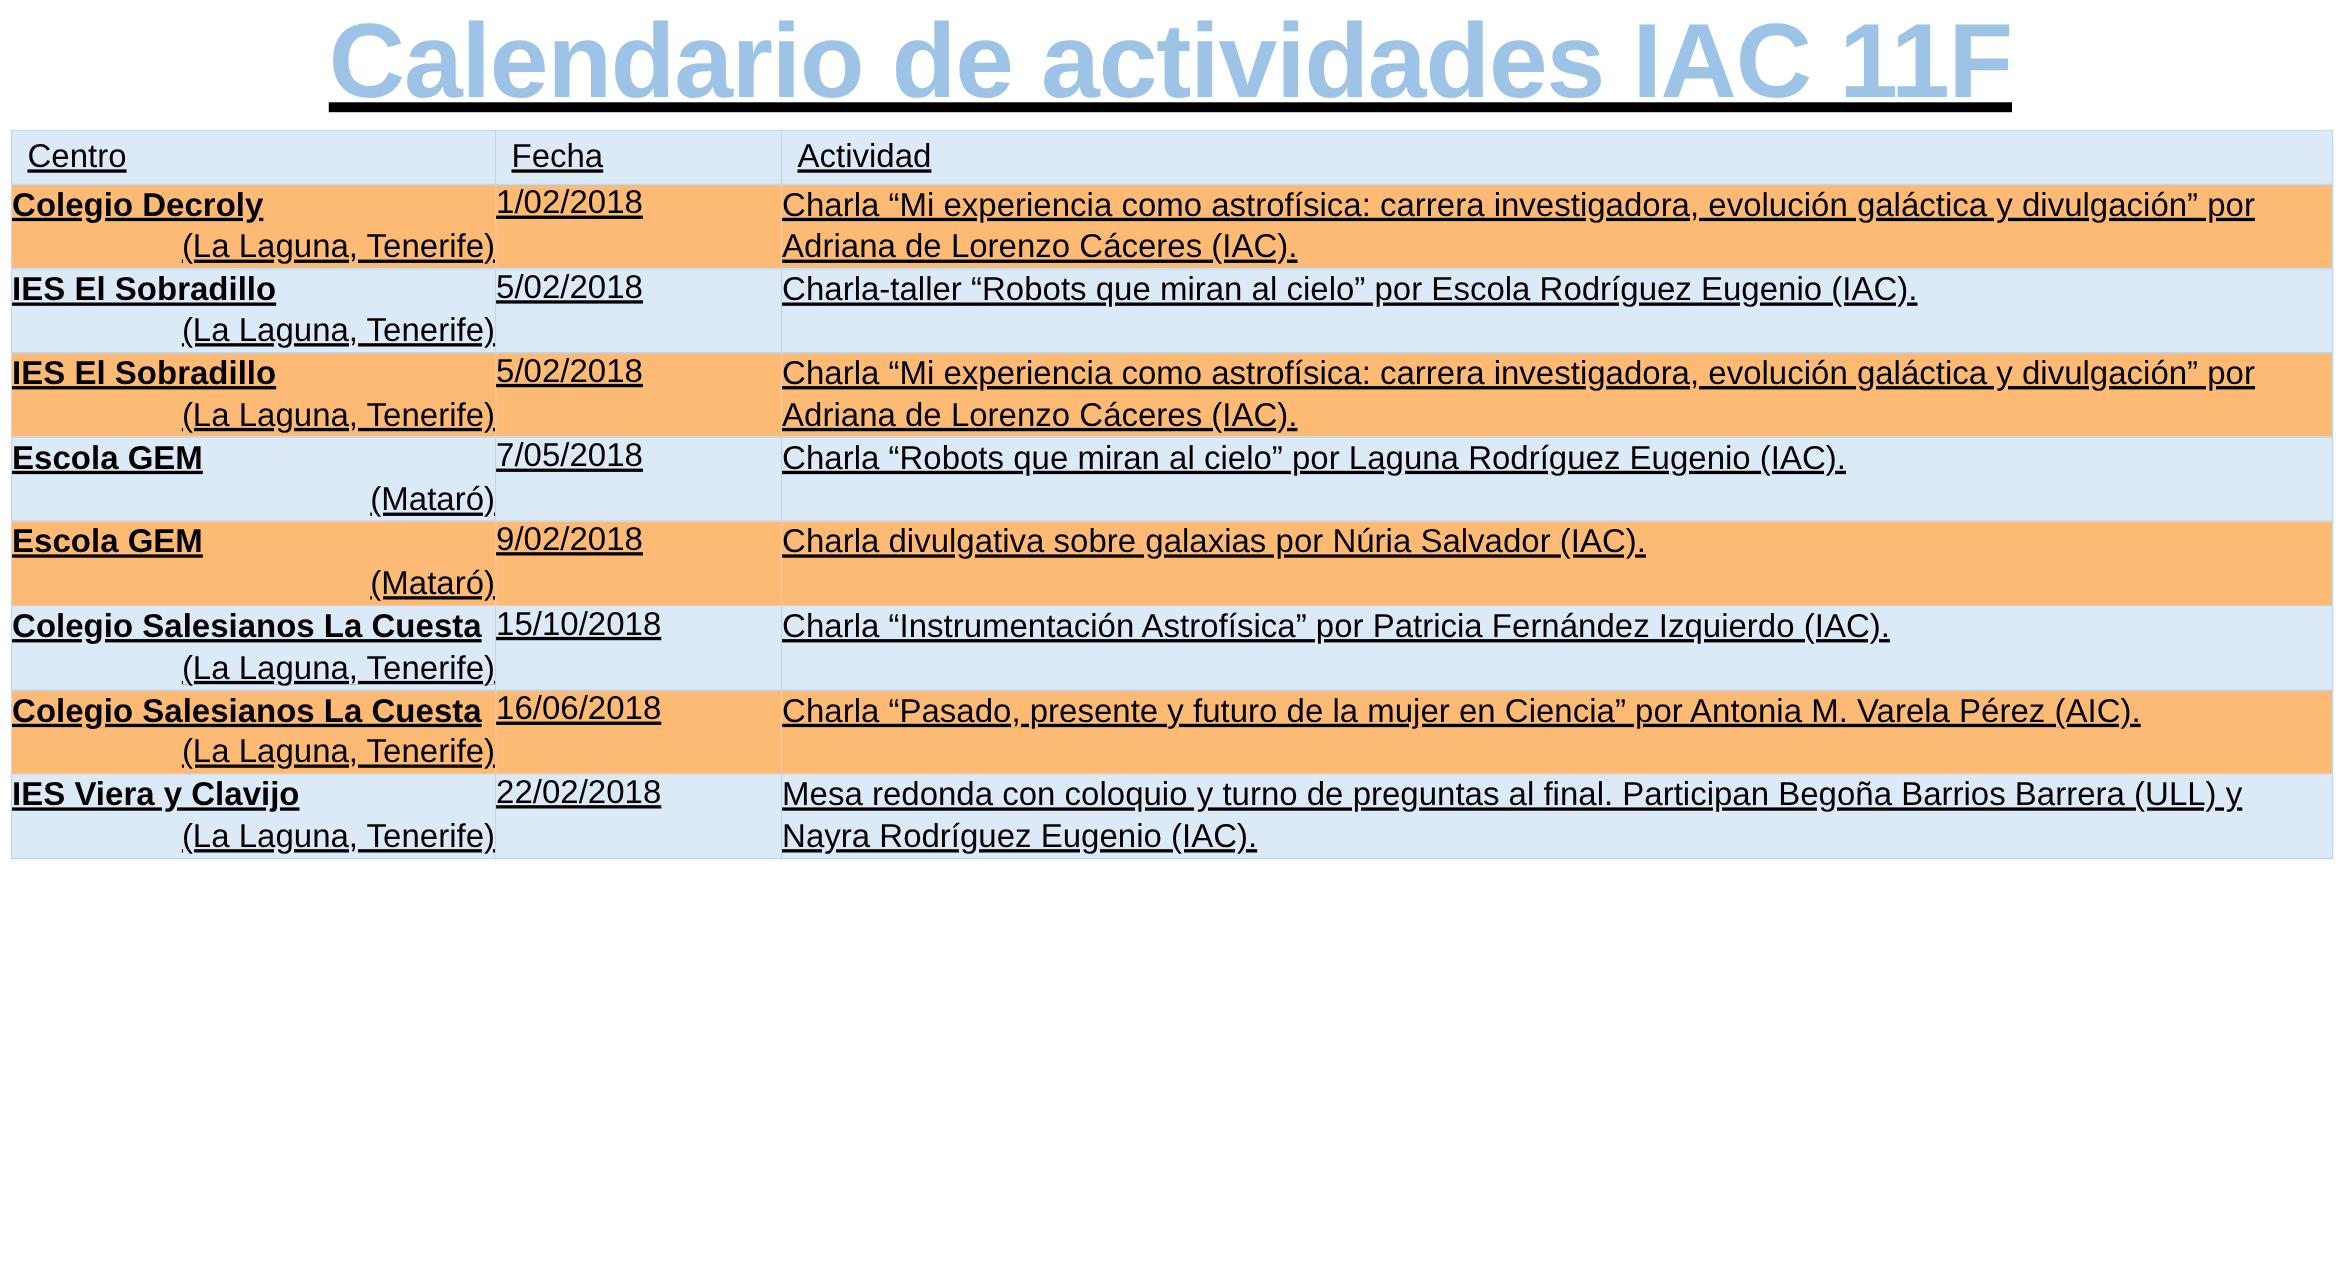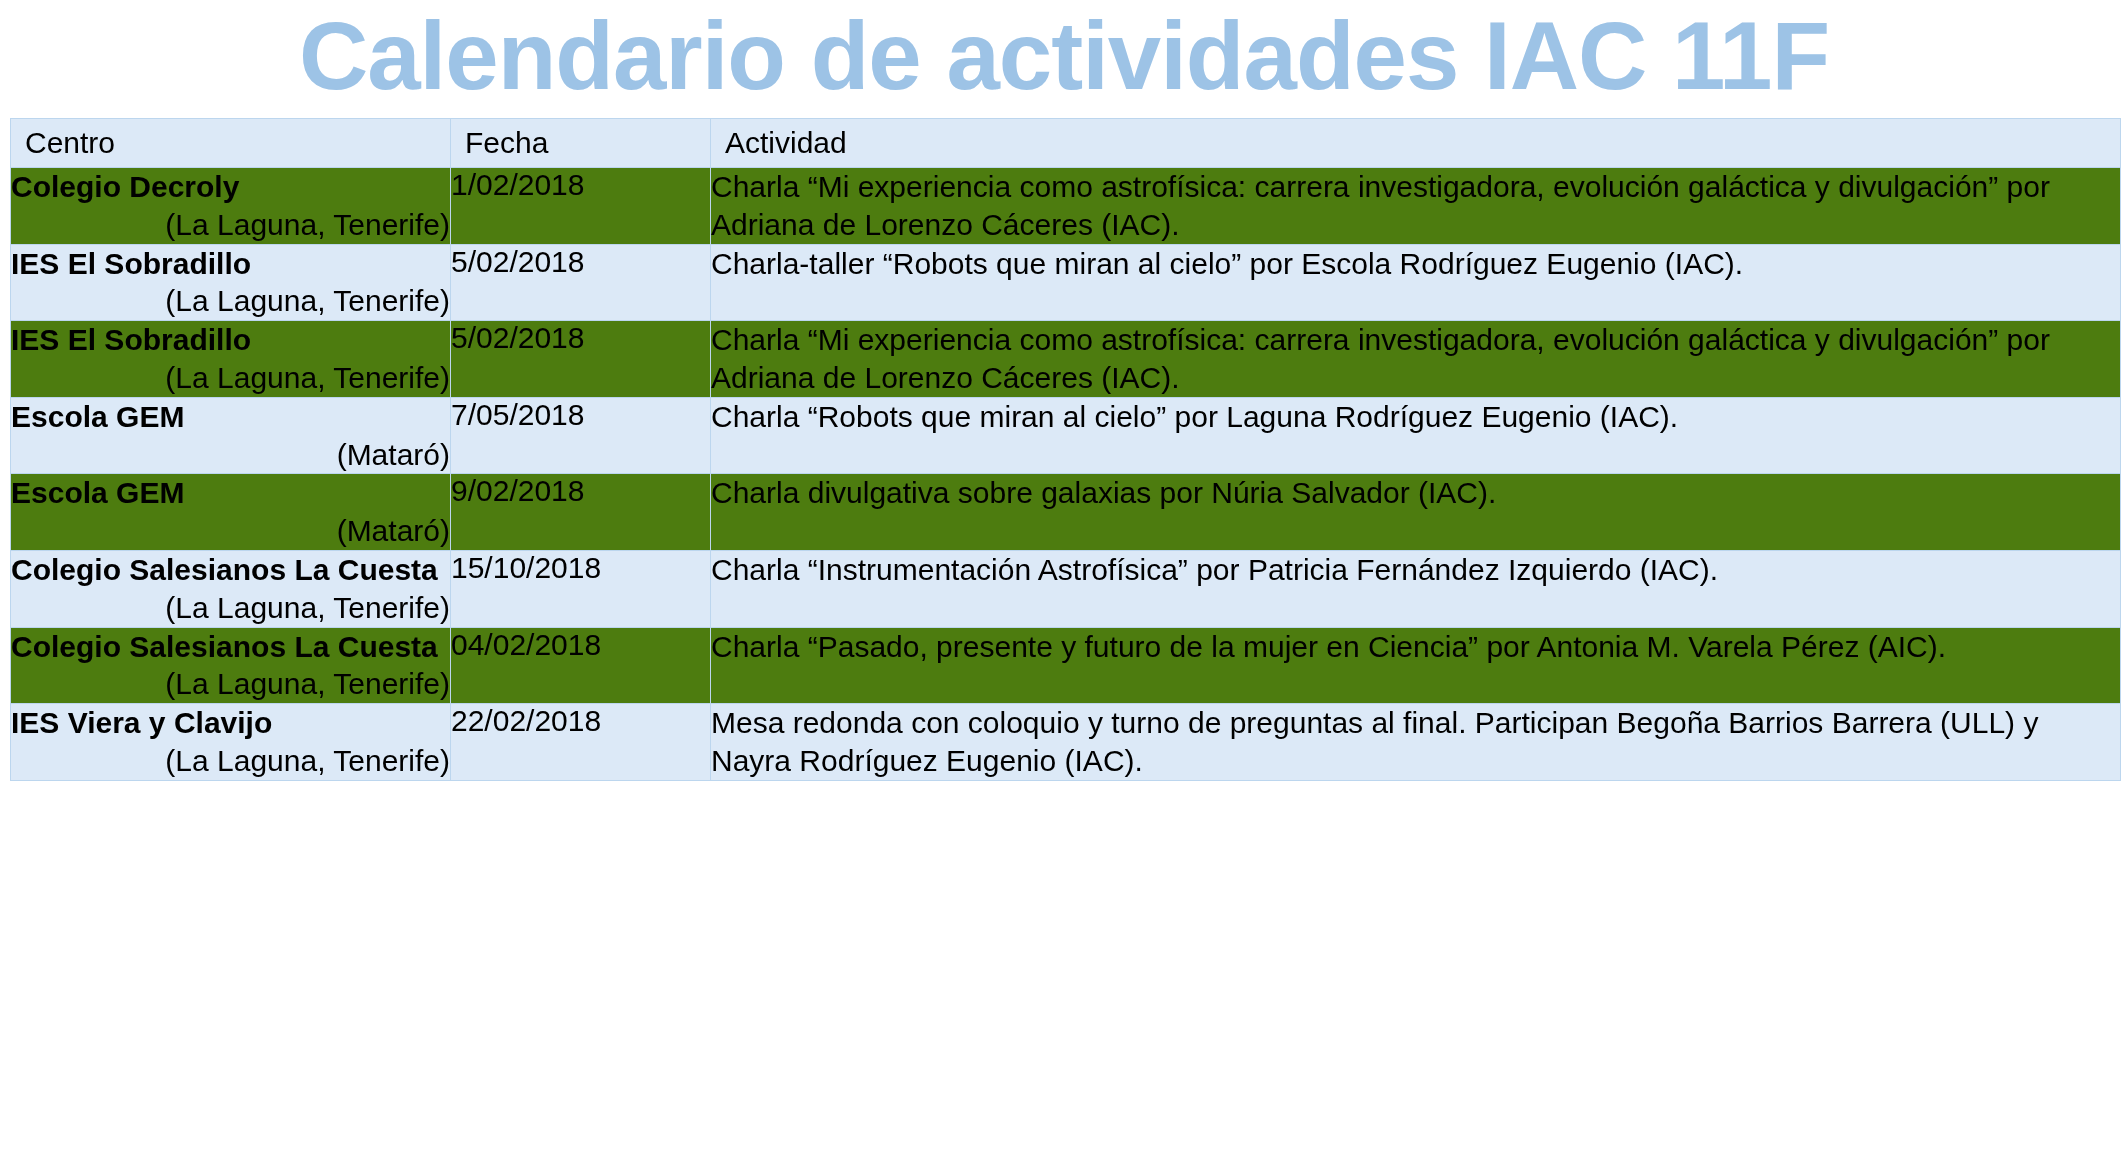--- a/index.html
+++ b/index.html
@@ -11,20 +11,21 @@
     width: 2128px;
     height: 1161px;
     font-family: "Liberation Sans", sans-serif;
     overflow: hidden;
   }
   .page {
     position: relative;
     width: 2128px;
     height: 1018px;
     box-sizing: border-box;
+    text-decoration: underline;
   }
   .title {
     font-size: 96px;
     font-weight: bold;
     color: #9dc3e6;
     text-align: center;
     line-height: 1.0;
     padding-top: 8px;
     padding-bottom: 14px;
     letter-spacing: -1px;
@@ -50,21 +51,21 @@
   }
   
   tr.head td {
     background: #dce9f7;
     font-size: 30px;
     padding: 7px 12px 7px 14px;
     font-weight: normal;
     vertical-align: middle;
   }
   tr.band td { background: #dce9f7; }
-  tr.plain td { background: #4d7c0f; }
+  tr.plain td { background: #fdba74; }
 
   td.centro {
     padding: 6px 10px 10px 14px;
     line-height: 1.26;
   }
   td.centro .name {
     font-weight: bold;
     display: block;
   }
   td.centro .loc {
@@ -158,21 +159,21 @@
         </td>
         <td class="fecha">15/10/2018</td>
         <td class="actividad">Charla “Instrumentación Astrofísica” por Patricia Fernández Izquierdo (IAC).</td>
       </tr>
 
       <tr class="plain">
         <td class="centro">
           <span class="name">Colegio Salesianos La Cuesta</span>
           <span class="loc">(La Laguna, Tenerife)</span>
         </td>
-        <td class="fecha">04/02/2018</td>
+        <td class="fecha">16/06/2018</td>
         <td class="actividad">Charla “Pasado, presente y futuro de la mujer en Ciencia” por Antonia M. Varela Pérez (AIC).</td>
       </tr>
 
       <tr class="band">
         <td class="centro">
           <span class="name">IES Viera y Clavijo</span>
           <span class="loc">(La Laguna, Tenerife)</span>
         </td>
         <td class="fecha">22/02/2018</td>
         <td class="actividad">Mesa redonda con coloquio y turno de preguntas al final. Participan Begoña Barrios Barrera (ULL) y Nayra Rodríguez Eugenio (IAC).</td>

